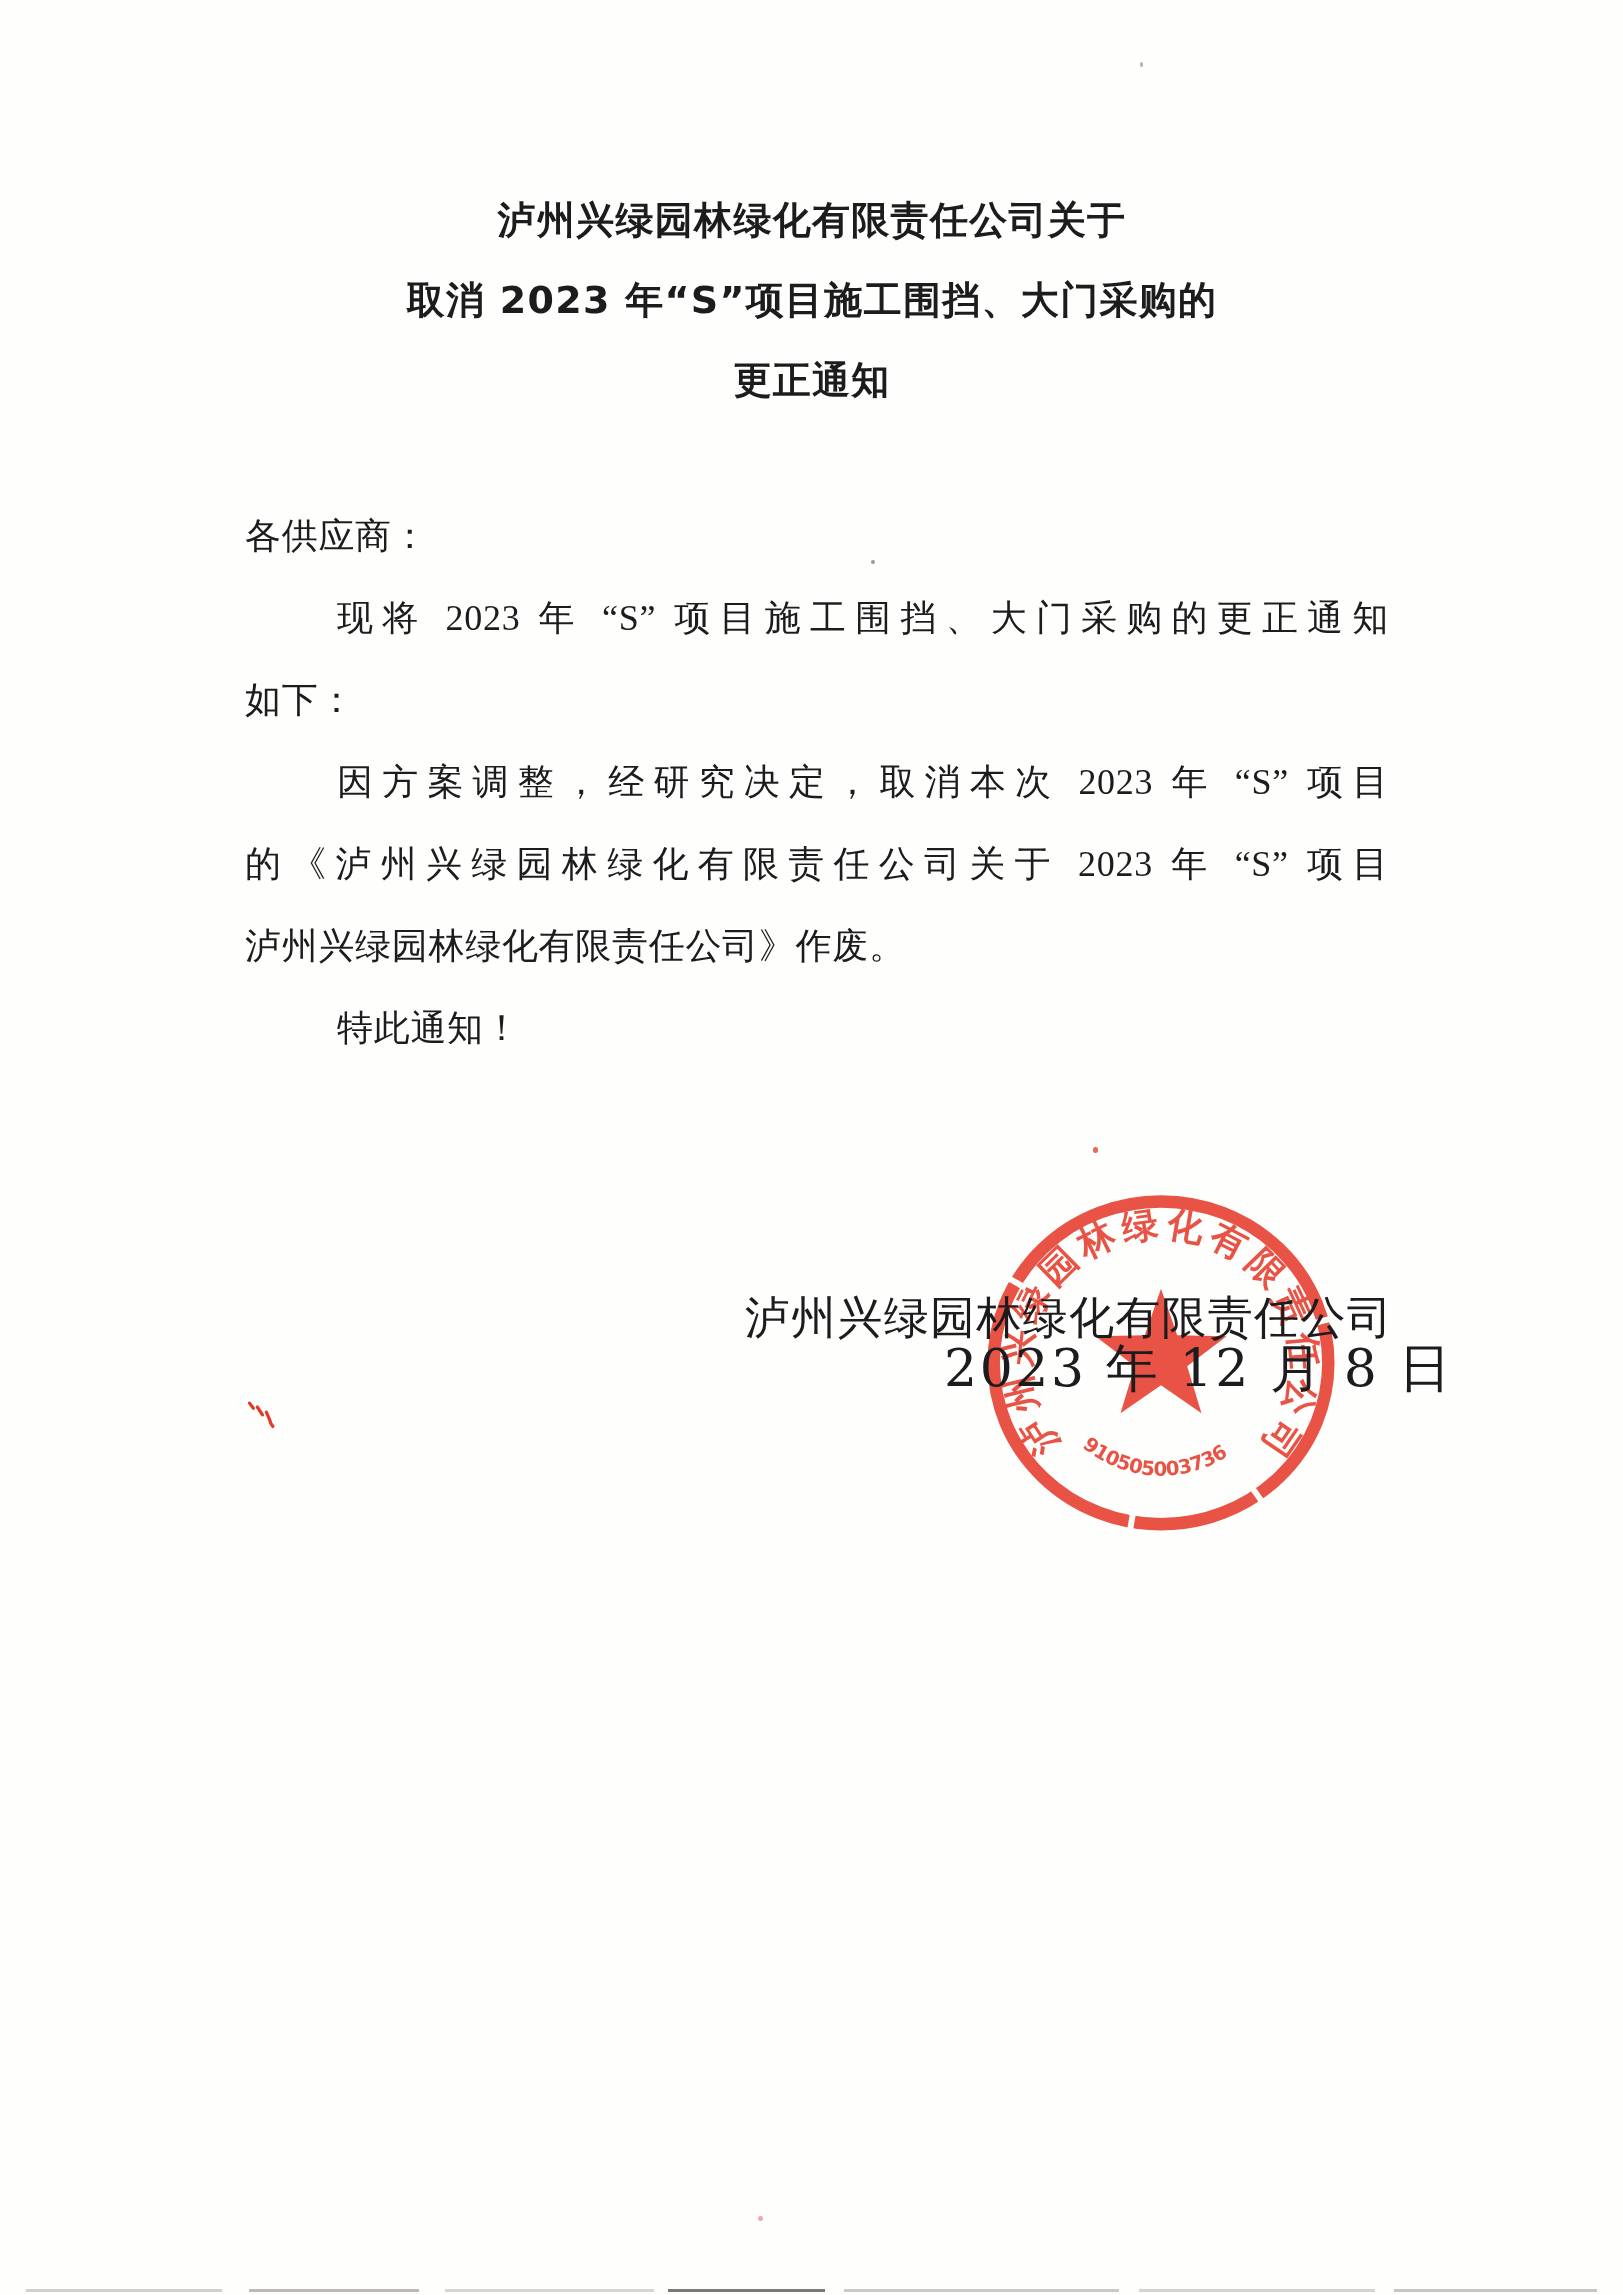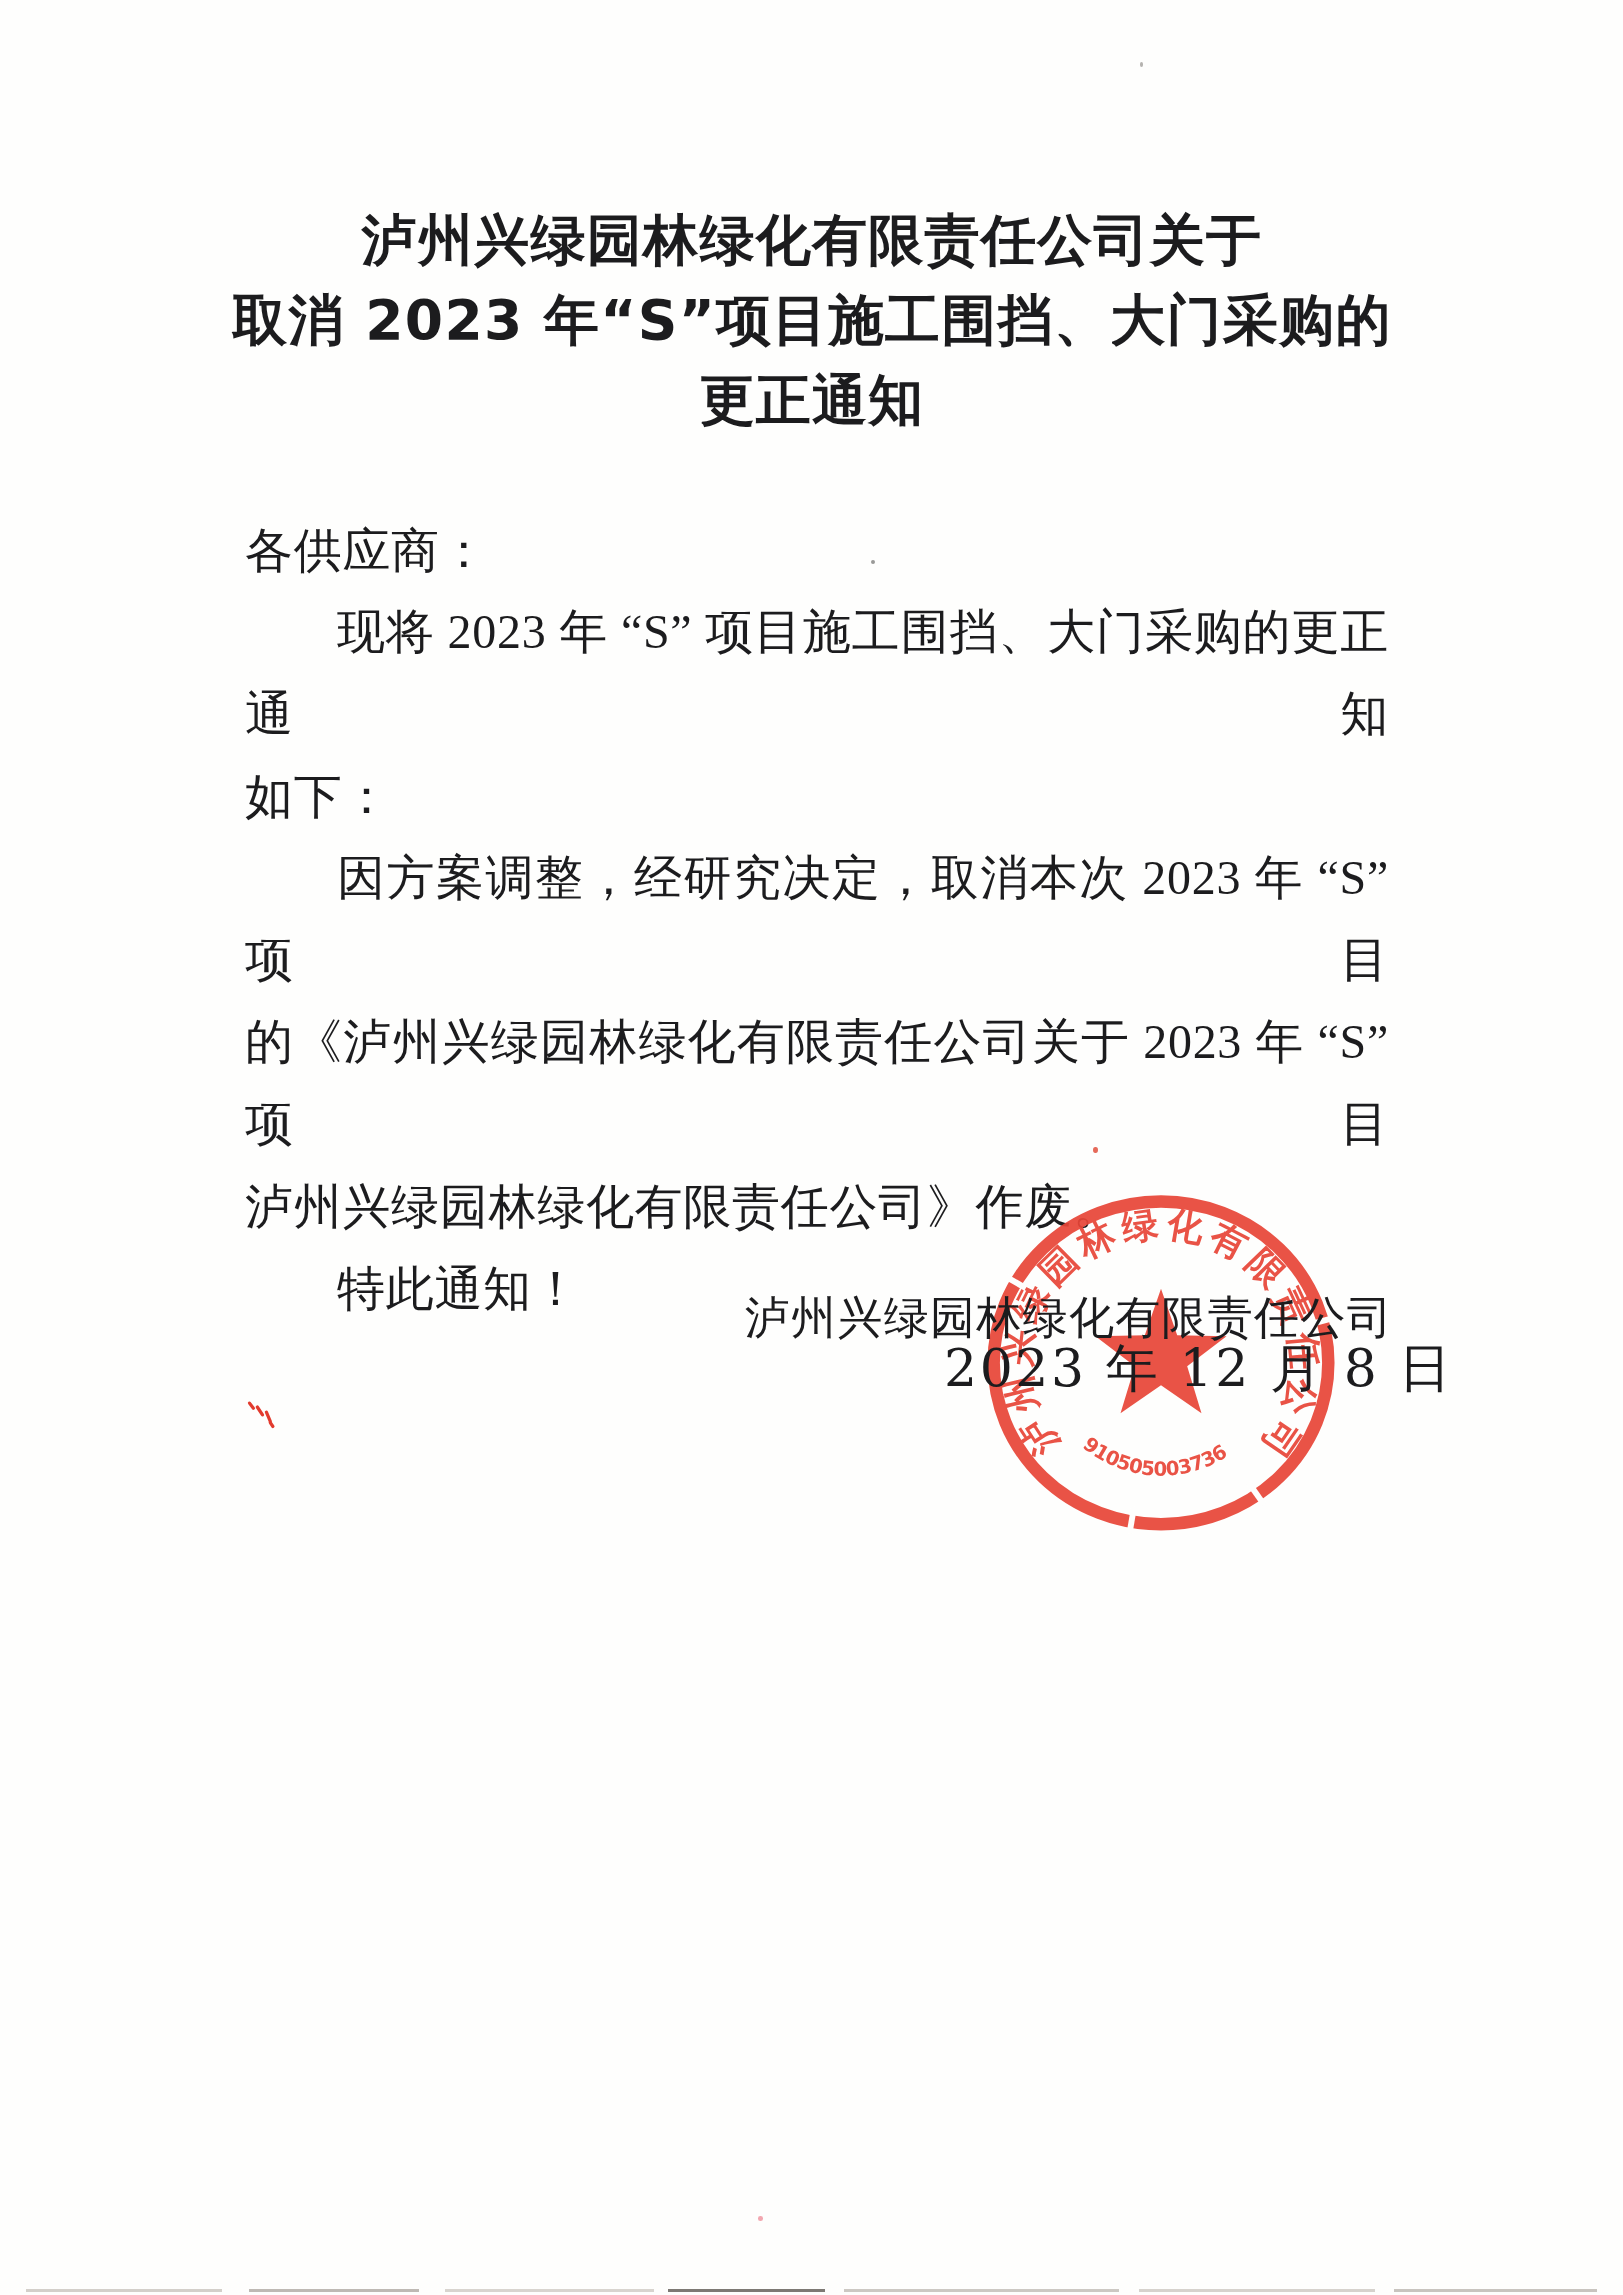--- a/index.html
+++ b/index.html
@@ -2,29 +2,29 @@
 <html style="font-size:10.5px"><head>
 <meta charset="utf-8">
 <style>
   html,body { margin:0; padding:0; background:#9a9a9a; }
   .page {
     position:relative; width:1623px; height:2295px;
     background:#fefefd; overflow:hidden;
     font-family:"DejaVu Serif", serif;
   }
   .title-block {
-    position:absolute; top:200px; left:92px; width:1440px;
+    position:absolute; top:180px; left:92px; width:1440px;
     text-align:center;
     font-family:"DejaVu Sans", sans-serif;
-    font-weight:700; font-size:55px; line-height:80px;
+    font-weight:700; font-size:38px; line-height:80px;
     letter-spacing:1.3px;
   }
   .body-block {
-    position:absolute; top:509px; left:245px; width:1144px;
-    font-size:48px; line-height:82px;
+    position:absolute; top:495px; left:245px; width:1144px;
+    font-size:36px; line-height:82px;
     letter-spacing:0.7px;
   }
   .line { white-space:nowrap; }
   .indent { text-indent:92px; }
   .fill { white-space:normal; text-align:justify; text-align-last:justify;font-family:Liberation Serif, serif; }
   .sig-company {
     position:absolute; top:1288px; right:230px;
     font-size:45px; letter-spacing:1.3px; z-index:3; white-space:nowrap;
   }
   .sig-date {

